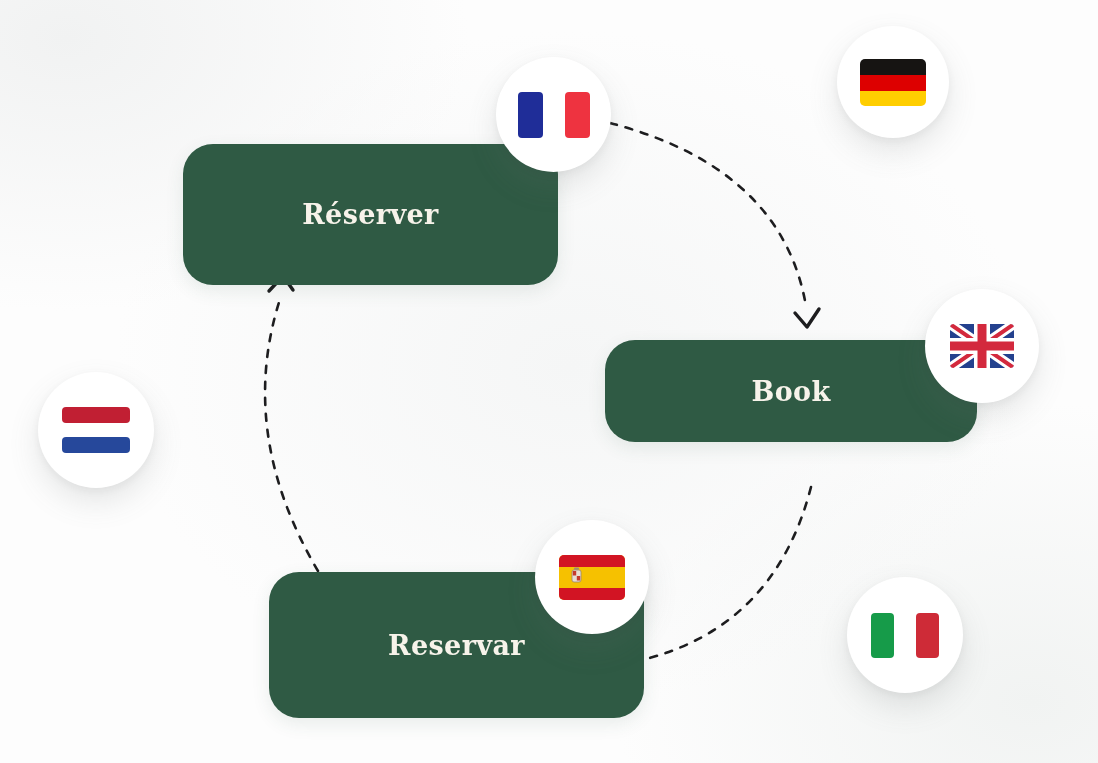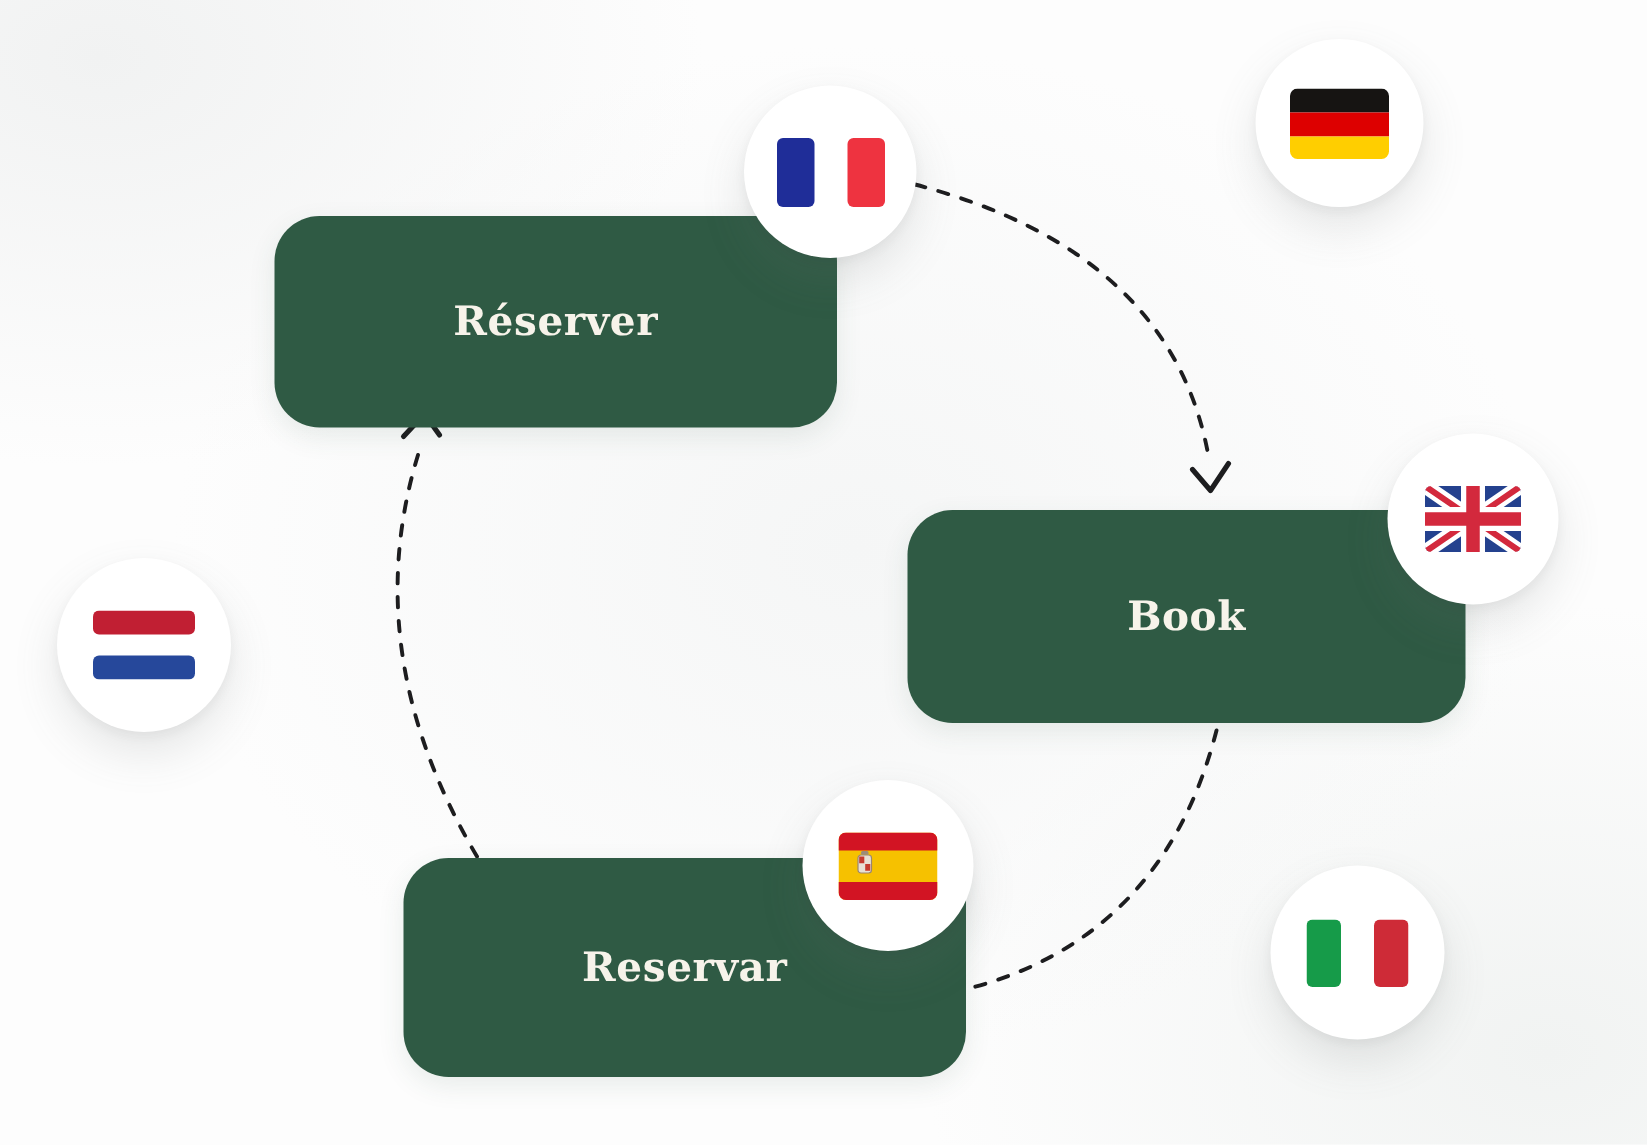--- a/index.html
+++ b/index.html
@@ -16,21 +16,21 @@
   .canvas{position:absolute;inset:0;}
   .arrow-layer{position:absolute;inset:0;z-index:1;pointer-events:none;}
   .cycle-box{
     position:absolute;z-index:2;
     background:#2F5A44;border-radius:30px;
     display:flex;align-items:center;justify-content:center;
     color:#F7F3EA;font-weight:bold;font-size:27px;letter-spacing:.4px;
     box-shadow:0 6px 18px rgba(47,90,68,.10);
   }
   .box-reserver{left:183px;top:120px;width:375px;height:141px;margin-top:24px;}
-  .box-book{left:605px;top:340px;width:372px;height:142px;text-align:center;}
+  .box-book{left:605px;top:340px;width:372px;height:102px;text-align:center;}
   .box-reservar{left:222px;top:572px;width:375px;height:146px;margin-left:47px;}
   .flag-badge{
     position:absolute;z-index:3;background:#ffffff;border-radius:50%;
     display:flex;align-items:center;justify-content:center;
     box-shadow:0 14px 30px rgba(105,115,110,.16), 0 3px 8px rgba(0,0,0,.05);
   }
   .badge-france{left:496px;top:57px;width:115px;height:115px;}
   .badge-germany{left:837px;top:26px;width:112px;height:112px;}
   .badge-uk{left:925px;top:289px;width:114px;height:114px;}
   .badge-netherlands{left:38px;top:372px;width:116px;height:116px;}

